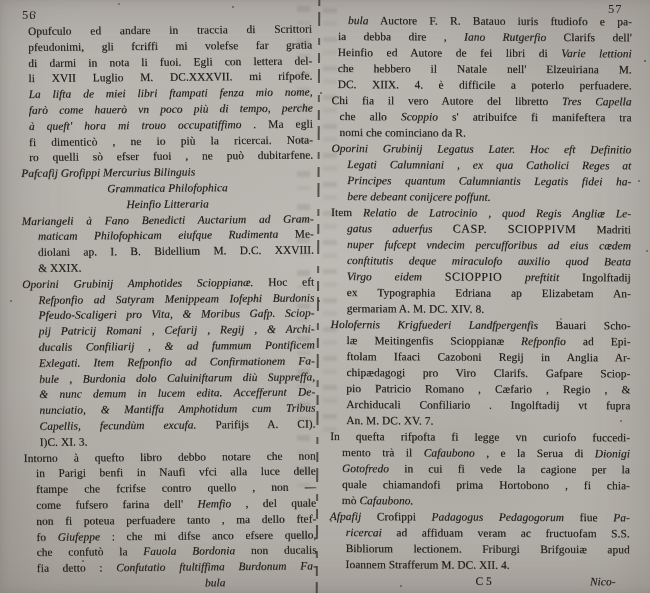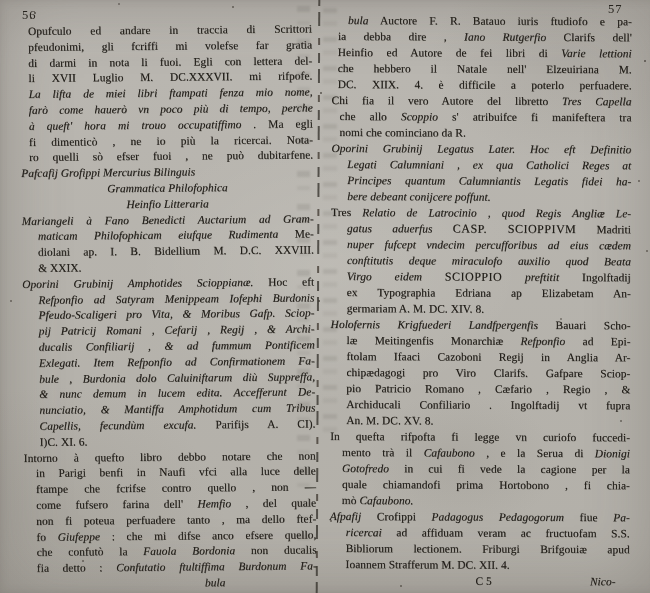--- a/index.html
+++ b/index.html
@@ -109,21 +109,21 @@
         <div class="line al-j"><span class="s-i">Oporini Grubinij Amphotides Scioppianæ. </span><span class="s-r">Hoc eft</span></div>
         <div class="line al-j" style="margin-left: 16px;"><span class="s-i">Refponfio ad Satyram Menippeam Iofephi Burdonis</span></div>
         <div class="line al-j" style="margin-left: 16px;"><span class="s-i">Pfeudo-Scaligeri pro Vita, &amp; Moribus Gafp. Sciop-</span></div>
         <div class="line al-j" style="margin-left: 16px;"><span class="s-i">pij Patricij Romani , Cefarij , Regij , &amp; Archi-</span></div>
         <div class="line al-j" style="margin-left: 16px;"><span class="s-i">ducalis Confiliarij , &amp; ad fummum Pontificem</span></div>
         <div class="line al-j" style="margin-left: 16px;"><span class="s-i">Exlegati. Item Refponfio ad Confirmationem Fa-</span></div>
         <div class="line al-j" style="margin-left: 16px;"><span class="s-i">bule , Burdonia dolo Caluiniftarum diù Suppreffa,</span></div>
         <div class="line al-j" style="margin-left: 16px;"><span class="s-i">&amp; nunc demum in lucem edita. Accefferunt De-</span></div>
         <div class="line al-j" style="margin-left: 16px;"><span class="s-i">nunciatio, &amp; Mantiffa Amphotidum cum Tribus</span></div>
         <div class="line al-j" style="margin-left: 16px;"><span class="s-i">Capellis, fecundùm excufa. </span><span class="s-r">Parifijs A. CI).</span></div>
-        <div class="line al-l" style="margin-left: 16px;"><span class="s-r">I)C. XI. 6.</span></div>
+        <div class="line al-l" style="margin-left: 16px;"><span class="s-r">I)C. XI. 3.</span></div>
         <div class="line al-j"><span class="s-r">Intorno à quefto libro debbo notare che non</span></div>
         <div class="line al-j" style="margin-left: 12px;"><span class="s-r">in Parigi benfi in Naufi vfci alla luce delle</span></div>
         <div class="line al-j" style="margin-left: 12px;"><span class="s-r">ftampe che fcrifse contro quello , non —</span></div>
         <div class="line al-j" style="margin-left: 12px;"><span class="s-r">come fufsero farina dell' </span><span class="s-i">Hemfio</span><span class="s-r"> , del quale</span></div>
         <div class="line al-j" style="margin-left: 12px;"><span class="s-r">non fi poteua perfuadere tanto , ma dello ftef-</span></div>
         <div class="line al-j" style="margin-left: 12px;"><span class="s-r">fo </span><span class="s-i">Giufeppe</span><span class="s-r"> : che mi difse anco efsere quello,</span></div>
         <div class="line al-j" style="margin-left: 12px;"><span class="s-r">che confutò la </span><span class="s-i">Fauola Bordonia</span><span class="s-r"> non ducalis</span></div>
         <div class="line al-j" style="margin-left: 12px;"><span class="s-r">fia detto : </span><span class="s-i">Confutatio ftultiffima Burdonum Fa-</span></div>
         <div class="line al-l" style="margin-left: 180px;"><span class="s-i">bula</span></div>
       </div>
@@ -135,34 +135,34 @@
         <div class="line al-j" style="margin-left: 6px;"><span class="s-r">Heinfio ed Autore de fei libri di </span><span class="s-i">Varie lettioni</span></div>
         <div class="line al-j" style="margin-left: 6px;"><span class="s-r">che hebbero il Natale nell' Elzeuiriana M.</span></div>
         <div class="line al-j" style="margin-left: 6px;"><span class="s-r">DC. XIIX. 4. è difficile a poterlo perfuadere.</span></div>
         <div class="line al-j"><span class="s-r">Chi fia il vero Autore del libretto </span><span class="s-i">Tres Capella</span></div>
         <div class="line al-j" style="margin-left: 8px;"><span class="s-r">che allo </span><span class="s-i">Scoppio</span><span class="s-r"> s' atribuifce fi manifeftera tra</span></div>
         <div class="line al-l" style="margin-left: 8px;"><span class="s-r">nomi che cominciano da R.</span></div>
         <div class="line al-j"><span class="s-i">Oporini Grubinij Legatus Later. Hoc eft Definitio</span></div>
         <div class="line al-j" style="margin-left: 16px;"><span class="s-i">Legati Calumniani , ex qua Catholici Reges at</span></div>
         <div class="line al-j" style="margin-left: 16px;"><span class="s-i">Principes quantum Calumniantis Legatis fidei ha-</span></div>
         <div class="line al-l" style="margin-left: 16px;"><span class="s-i">bere debeant conijcere poffunt.</span></div>
-        <div class="line al-j"><span class="s-r">Tres </span><span class="s-i">Relatio de Latrocinio , quod Regis Angliæ Le-</span></div>
+        <div class="line al-j"><span class="s-r">Item </span><span class="s-i">Relatio de Latrocinio , quod Regis Angliæ Le-</span></div>
         <div class="line al-j" style="margin-left: 16px;"><span class="s-i">gatus aduerfus </span><span class="s-c">CASP. SCIOPPIVM</span><span class="s-r"> Madriti</span></div>
         <div class="line al-j" style="margin-left: 16px;"><span class="s-i">nuper fufcept vndecim percufforibus ad eius cædem</span></div>
         <div class="line al-j" style="margin-left: 16px;"><span class="s-i">conftitutis deque miraculofo auxilio quod Beata</span></div>
         <div class="line al-j" style="margin-left: 16px;"><span class="s-i">Virgo eidem </span><span class="s-c">SCIOPPIO</span><span class="s-i"> preftitit</span><span class="s-r"> Ingolftadij</span></div>
         <div class="line al-j" style="margin-left: 16px;"><span class="s-r">ex Typographia Edriana ap Elizabetam An-</span></div>
         <div class="line al-l" style="margin-left: 16px;"><span class="s-r">germariam A. M. DC. XIV. 8.</span></div>
         <div class="line al-j"><span class="s-i">Holofernis Krigfuederi Landfpergenfis</span><span class="s-r"> Bauari Scho-</span></div>
-        <div class="line al-j" style="margin-left: 16px;"><span class="s-r">læ Meitingenfis Monarchiæ </span><span class="s-i">Refponfio</span><span class="s-r"> ad Epi-</span></div>
+        <div class="line al-j" style="margin-left: 16px;"><span class="s-r">læ Meitingenfis Scioppianæ </span><span class="s-i">Refponfio</span><span class="s-r"> ad Epi-</span></div>
         <div class="line al-j" style="margin-left: 16px;"><span class="s-r">ftolam Ifaaci Cazoboni Regij in Anglia Ar-</span></div>
         <div class="line al-j" style="margin-left: 16px;"><span class="s-r">chipædagogi pro Viro Clarifs. Gafpare Sciop-</span></div>
         <div class="line al-j" style="margin-left: 16px;"><span class="s-r">pio Patricio Romano , Cæfario , Regio , &amp;</span></div>
         <div class="line al-j" style="margin-left: 16px;"><span class="s-r">Archiducali Confiliario . Ingolftadij vt fupra</span></div>
-        <div class="line al-l" style="margin-left: 16px;"><span class="s-r">An. M. DC. XV. 8.</span></div>
+        <div class="line al-l" style="margin-left: 16px;"><span class="s-r">An. M. DC. XV. 7.</span></div>
         <div class="line al-j"><span class="s-r">In quefta rifpofta fi legge vn curiofo fuccedi-</span></div>
         <div class="line al-j" style="margin-left: 12px;"><span class="s-r">mento trà il </span><span class="s-i">Cafaubono</span><span class="s-r"> , e la Serua di </span><span class="s-i">Dionigi</span></div>
         <div class="line al-j" style="margin-left: 12px;"><span class="s-i">Gotofredo</span><span class="s-r"> in cui fi vede la cagione per la</span></div>
         <div class="line al-j" style="margin-left: 12px;"><span class="s-r">quale chiamandofi prima Hortobono , fi chia-</span></div>
         <div class="line al-l" style="margin-left: 12px;"><span class="s-r">mò </span><span class="s-i">Cafaubono.</span></div>
         <div class="line al-j"><span class="s-i">Afpafij</span><span class="s-r"> Crofippi </span><span class="s-i">Padagogus Pedagogorum</span><span class="s-r"> fiue </span><span class="s-i">Pa-</span></div>
         <div class="line al-j" style="margin-left: 16px;"><span class="s-i">ricercai</span><span class="s-r"> ad affiduam veram ac fructuofam S.S.</span></div>
         <div class="line al-j" style="margin-left: 16px;"><span class="s-r">Bibliorum lectionem. Friburgi Brifgouiæ apud</span></div>
         <div class="line al-l" style="margin-left: 16px;"><span class="s-r">Ioannem Strafferum M. DC. XII. 4.</span></div>
         <div class="line al-sb">

